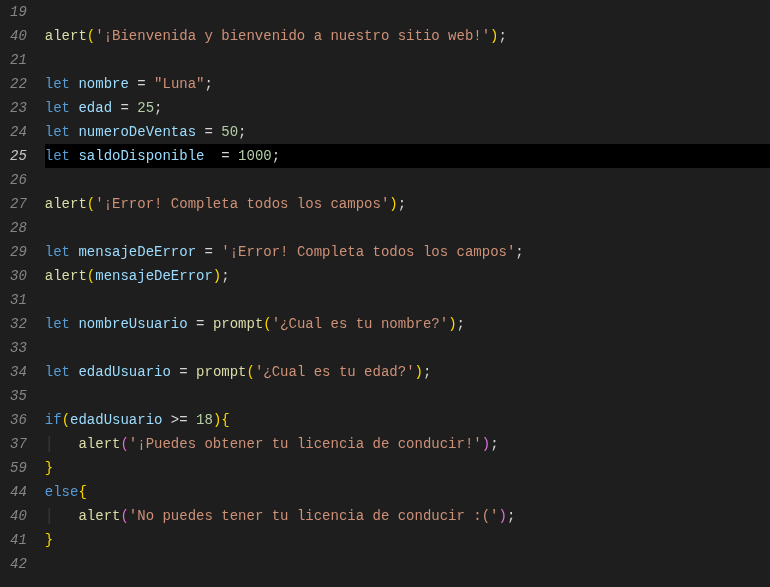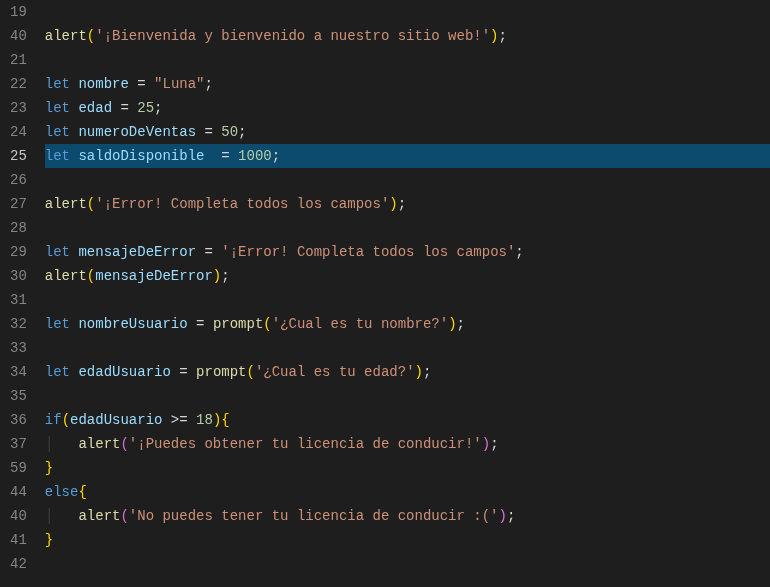--- a/index.html
+++ b/index.html
@@ -18,37 +18,38 @@
     display: flex;
     height: 100%;
   }
   .gutter {
     background: #1e1e1e;
     color: #858585;
     text-align: left;
     padding: 0 18px 0 10px;
     user-select: none;
     flex-shrink: 0;
+    font-style: italic;
   }
   .gutter .gln {
     height: 24px;
   }
   .gutter .gln.active {
     color: #c6c6c6;
   }
   .code {
     flex: 1;
     padding: 0;
     white-space: pre;
   }
   .line {
     height: 24px;
   }
   .line.current {
-    background: #0c4a6e;
+    background: #000000;
   }
   .tok-fn { color: #dcdcaa; }
   .tok-kw { color: #569cd6; }
   .tok-var { color: #9cdcfe; }
   .tok-str { color: #ce9178; }
   .tok-num { color: #b5cea8; }
   .tok-op { color: #d4d4d4; }
   .tok-pun { color: #d4d4d4; }
   .tok-brace { color: #ffd700; }
   .tok-brace2 { color: #da70d6; }

